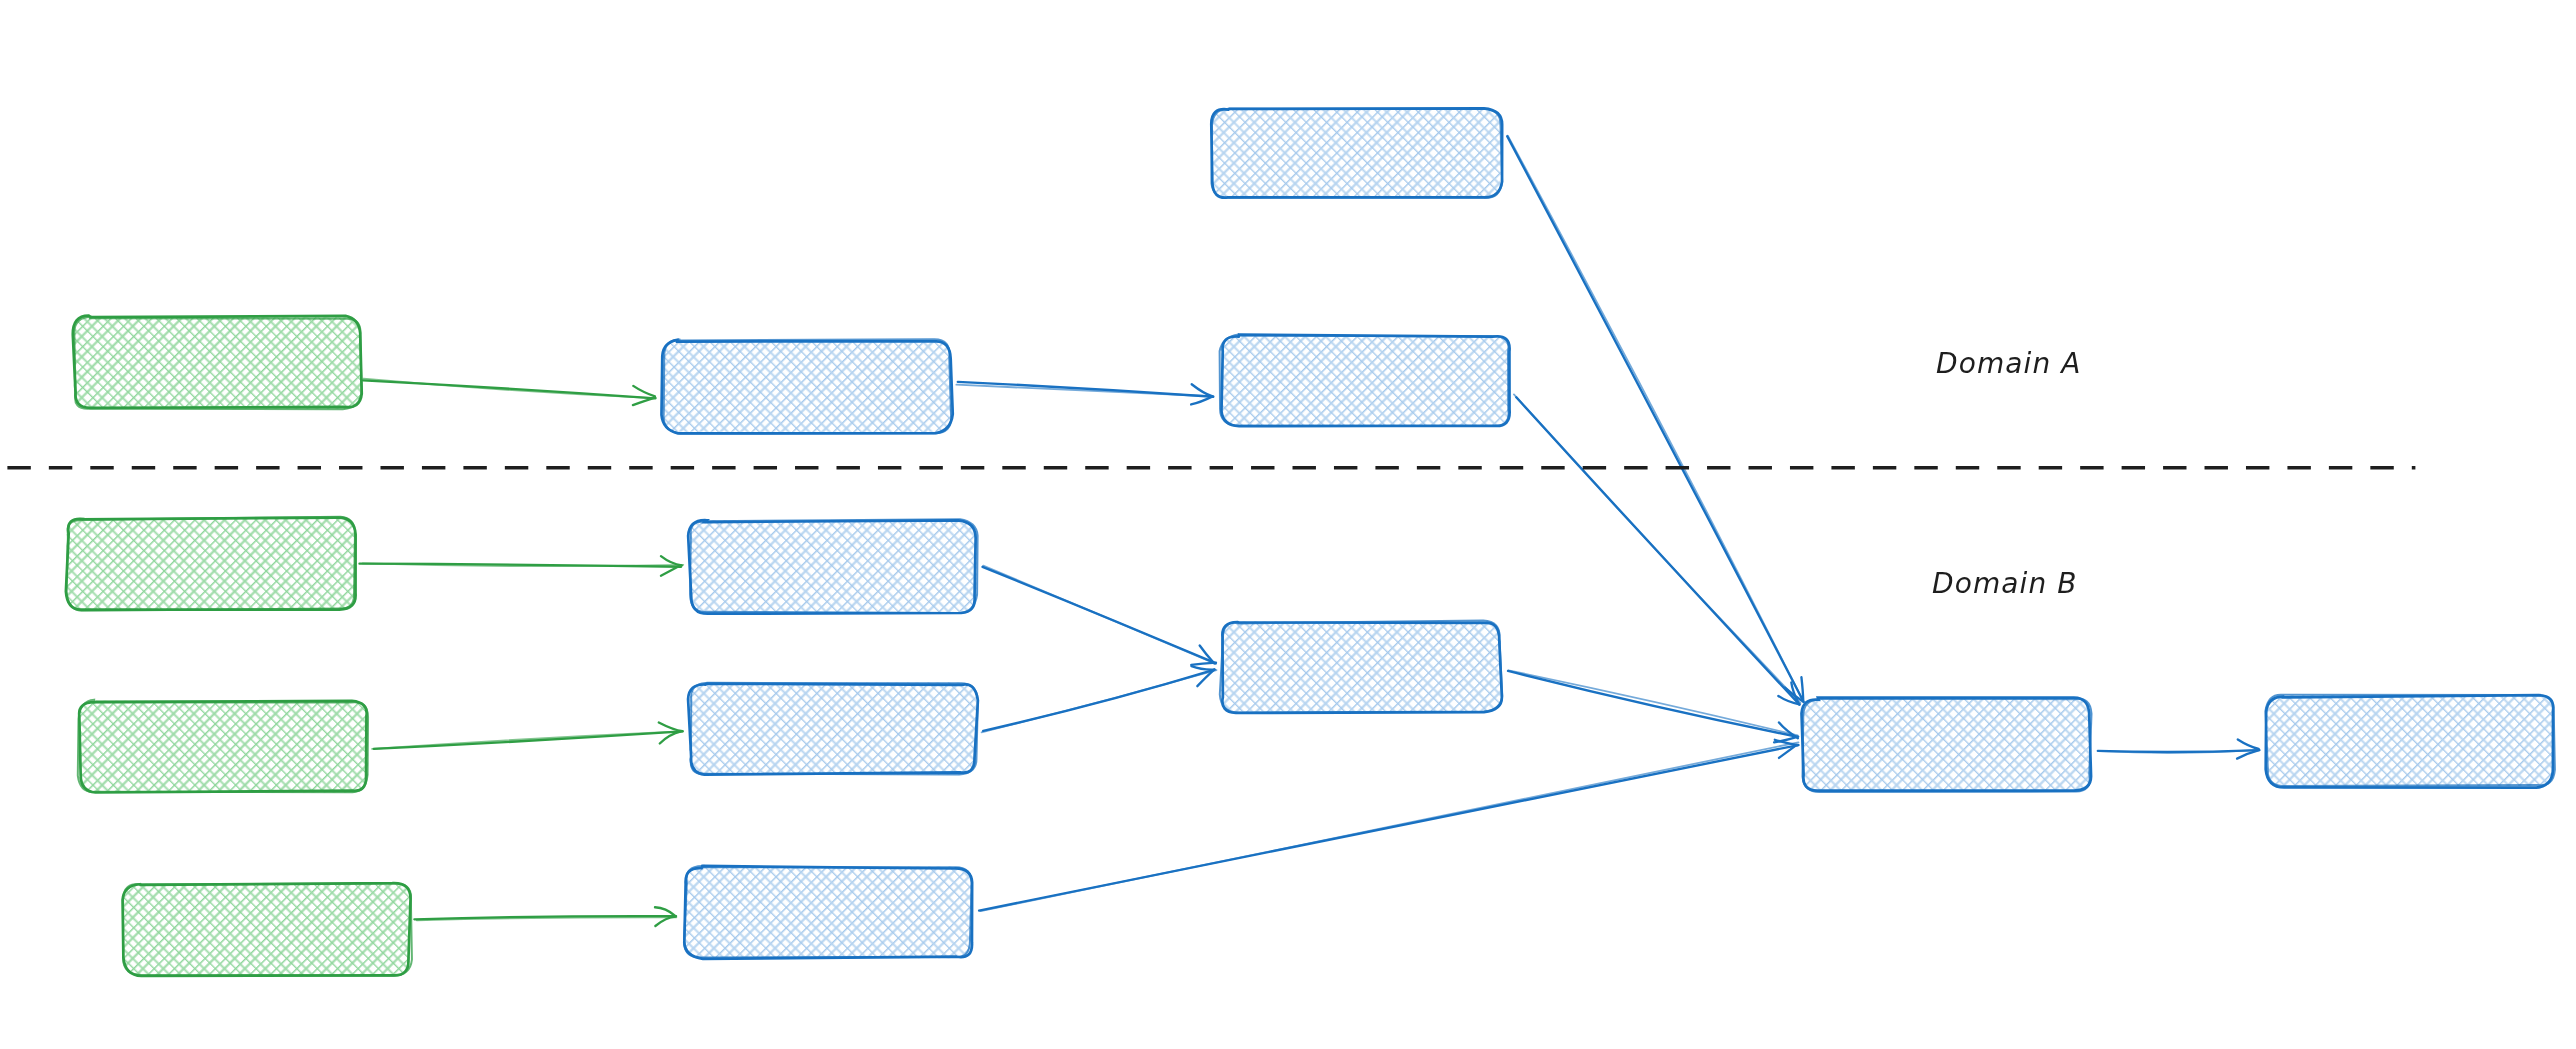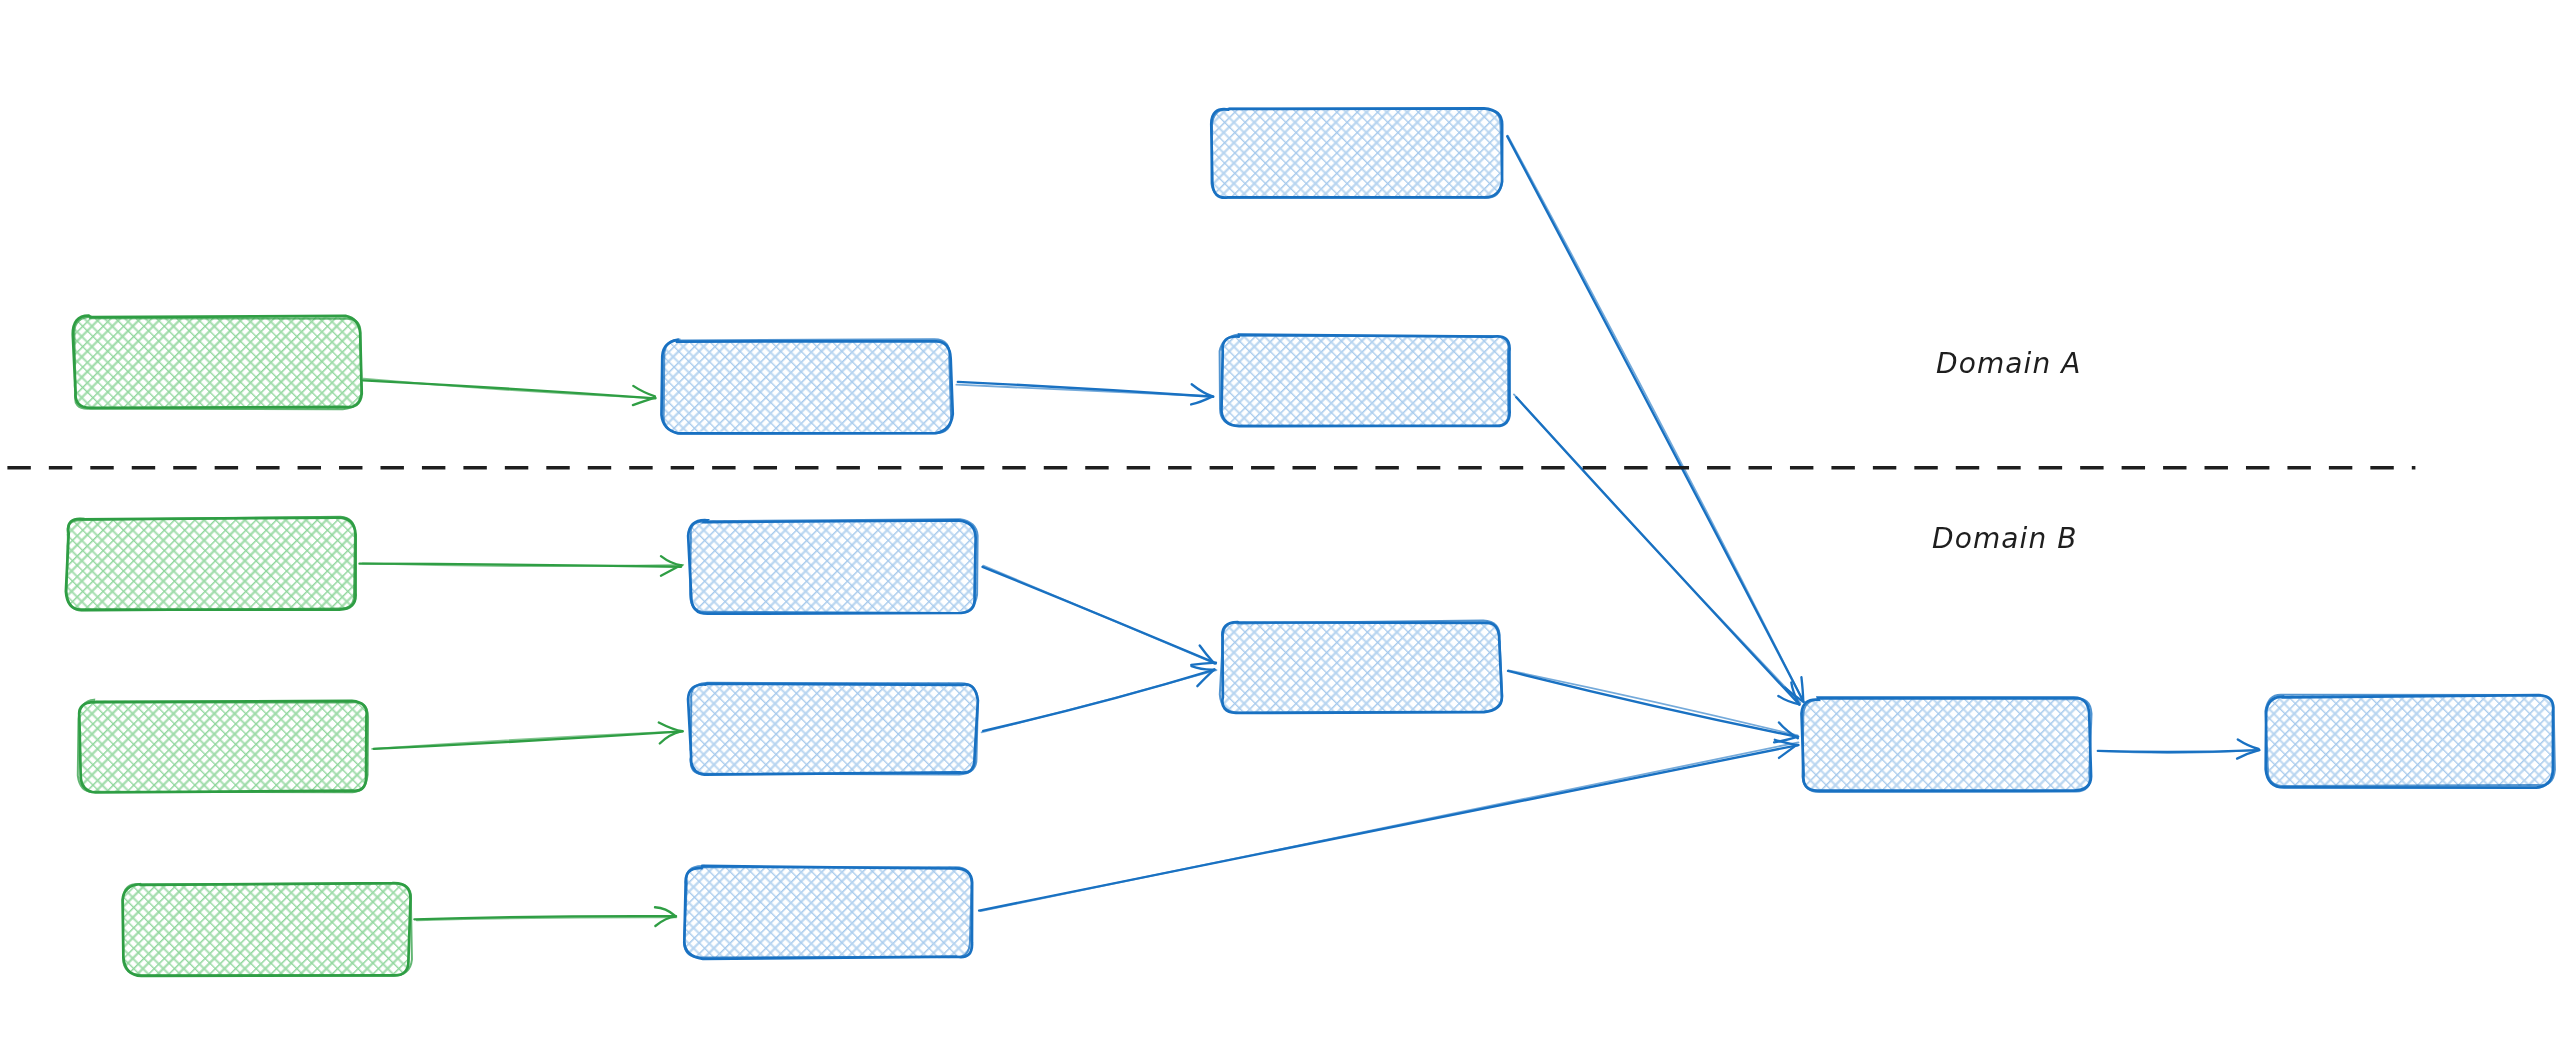--- a/index.html
+++ b/index.html
@@ -198,16 +198,16 @@
           <path d="M 2531.4 773.9 L 2816.8 771.4 Q 2834.8 771.8 2832.7 788.3 L 2832.6 852.8 Q 2832.6 872.5 2814.0 873.9 L 2534.2 873.8 Q 2515.8 873.6 2513.9 853.6 L 2514.4 789.8 Q 2516.4 772.7 2534.4 773.1 Z" fill="none" stroke="#1971c2" stroke-width="3" stroke-linecap="round" opacity="1"></path>
           <path d="M 2531.9 770.9 L 2813.4 771.2 Q 2834.4 771.3 2833.5 790.5 L 2834.8 854.0 Q 2833.1 873.7 2815.7 871.0 L 2531.8 872.1 Q 2515.2 871.0 2516.2 852.7 L 2513.6 788.8 Q 2516.2 770.4 2531.2 770.8 Z" fill="none" stroke="#1971c2" stroke-width="2.2" stroke-linecap="round" opacity="0.75"></path>
         </g>
       </g>
     <g id="divider-layer">
         <line x1="8" y1="519" x2="2680" y2="519" stroke="#1e1e1e" stroke-width="4" stroke-dasharray="26 20" stroke-linecap="butt"></line>
       </g>
   </svg>
 
   <div class="domain-label" style="left:1936px;top:347px;">Domain A</div>
-  <div class="domain-label" style="left:1932px;top:522px;text-align:center;">Domain B</div>
+  <div class="domain-label" style="left:1932px;top:567px;text-align:center;">Domain B</div>
 
 </div>
 
 
 </body></html>

